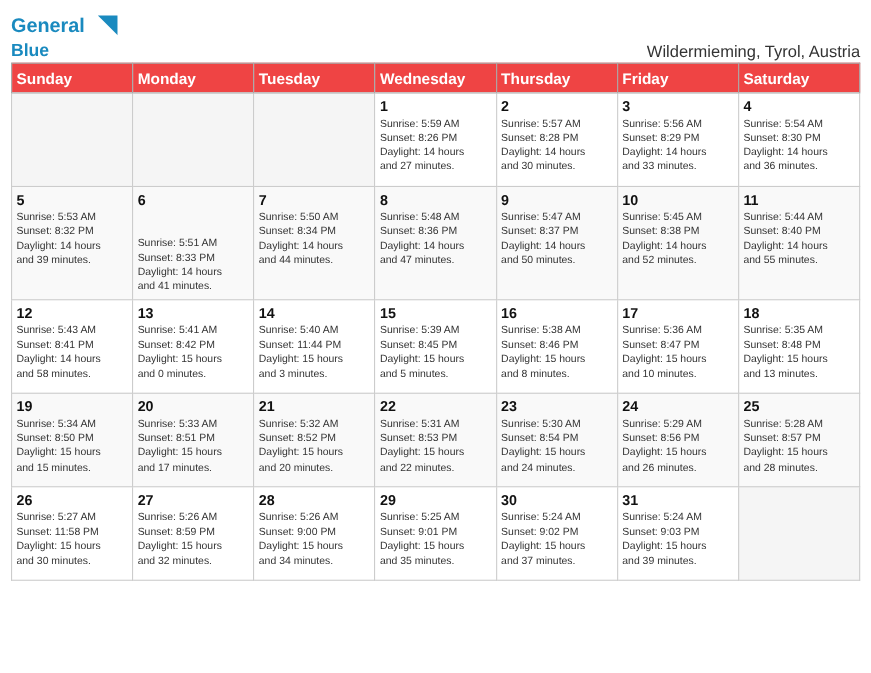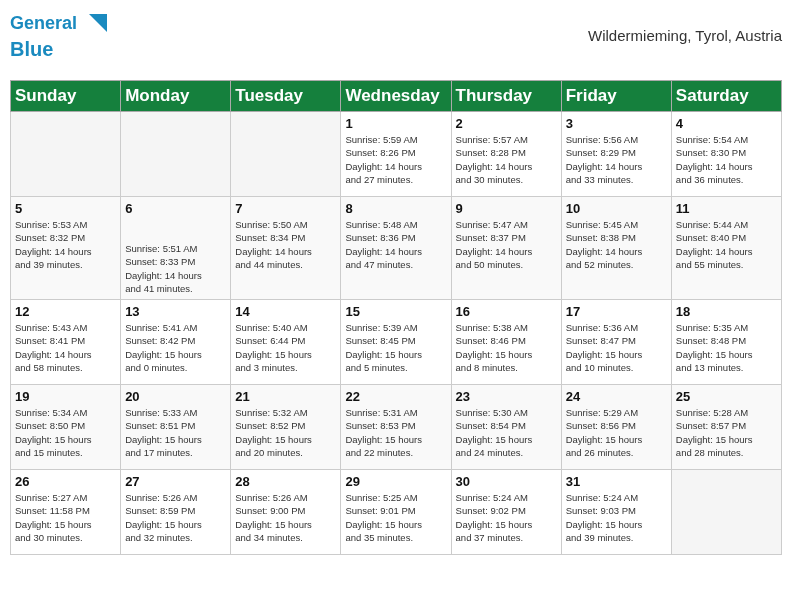--- a/index.html
+++ b/index.html
@@ -6,22 +6,22 @@
     body {
       font-family: Arial, sans-serif;
       background: #fff;
       width: 792px;
       min-height: 612px;
       padding: 10px;
     }
     .header {
       display: flex;
       justify-content: space-between;
-      align-items: center;
-      margin-bottom: 20px;
+      align-items: flex-end;
+      margin-bottom: 1px;
     }
     .logo {
       display: flex;
       align-items: center;
     }
     .logo-text {
       font-size: 18px;
       font-weight: bold;
       color: #1a3a6b;
       line-height: 1.1;
@@ -45,23 +45,23 @@
     .location {
       font-size: 15px;
       color: #333;
     }
     table {
       width: 100%;
       border-collapse: collapse;
       table-layout: fixed;
     }
     th {
-      background-color: #15803d;
+      background-color: #ef4444;
       color: #fff;
-      font-size: 17px;
+      font-size: 14px;
       font-weight: bold;
       padding: 5px 4px;
       text-align: left;
       border: 1px solid #aaa;
     }
     td {
       vertical-align: top;
       border: 1px solid #ccc;
       padding: 4px 4px;
       font-size: 10px;
@@ -98,21 +98,21 @@
     <div>
       <div style="display:flex;align-items:center;">
         <div class="logo-text">
           <span>General</span>
         </div>
 
         <svg class="logo-icon" viewBox="0 0 28 28">
           <polygon points="10,4 28,4 28,22" fill="#1a8abf"></polygon>
         </svg>
       </div>
-      <div class="logo-text" style="color:#1a8abf;font-size:20px;">Blue</div>
+      <div class="logo-text" style="color:#1a8abf;font-size:16px;">Blue</div>
     </div>
   </div>
   <div class="title-block">
     <div class="location">Wildermieming, Tyrol, Austria</div>
   </div>
 </div>
 
 <table>
   <thead>
     <tr>
@@ -221,21 +221,21 @@
         <td>
           <div class="day-num">13</div>
           <div class="day-info" style="white-space: pre-line;">Sunrise: 5:41 AM
 Sunset: 8:42 PM
 Daylight: 15 hours
 and 0 minutes.</div>
         </td>
         <td>
           <div class="day-num">14</div>
           <div class="day-info" style="white-space: pre-line;">Sunrise: 5:40 AM
-Sunset: 6:44 PM
+Sunset: 11:44 PM
 Daylight: 15 hours
 and 3 minutes.</div>
         </td>
         <td>
           <div class="day-num">15</div>
           <div class="day-info" style="white-space: pre-line;">Sunrise: 5:39 AM
 Sunset: 8:45 PM
 Daylight: 15 hours
 and 5 minutes.</div>
         </td>

